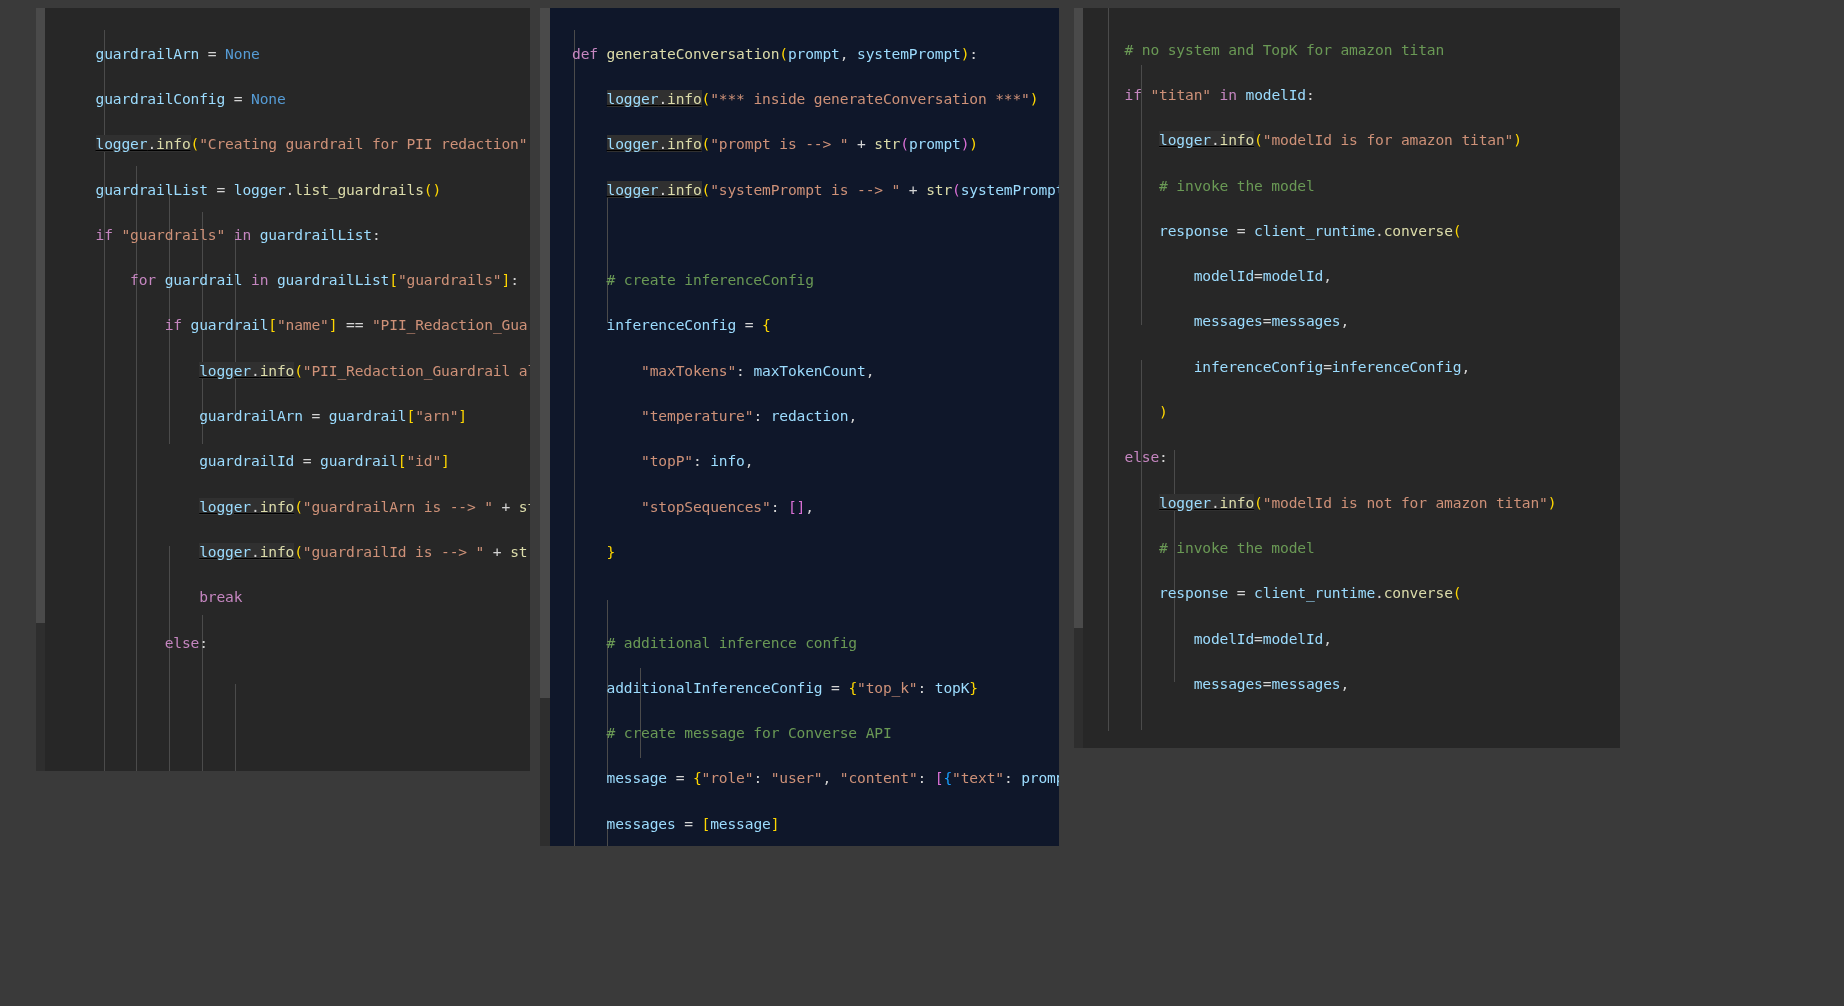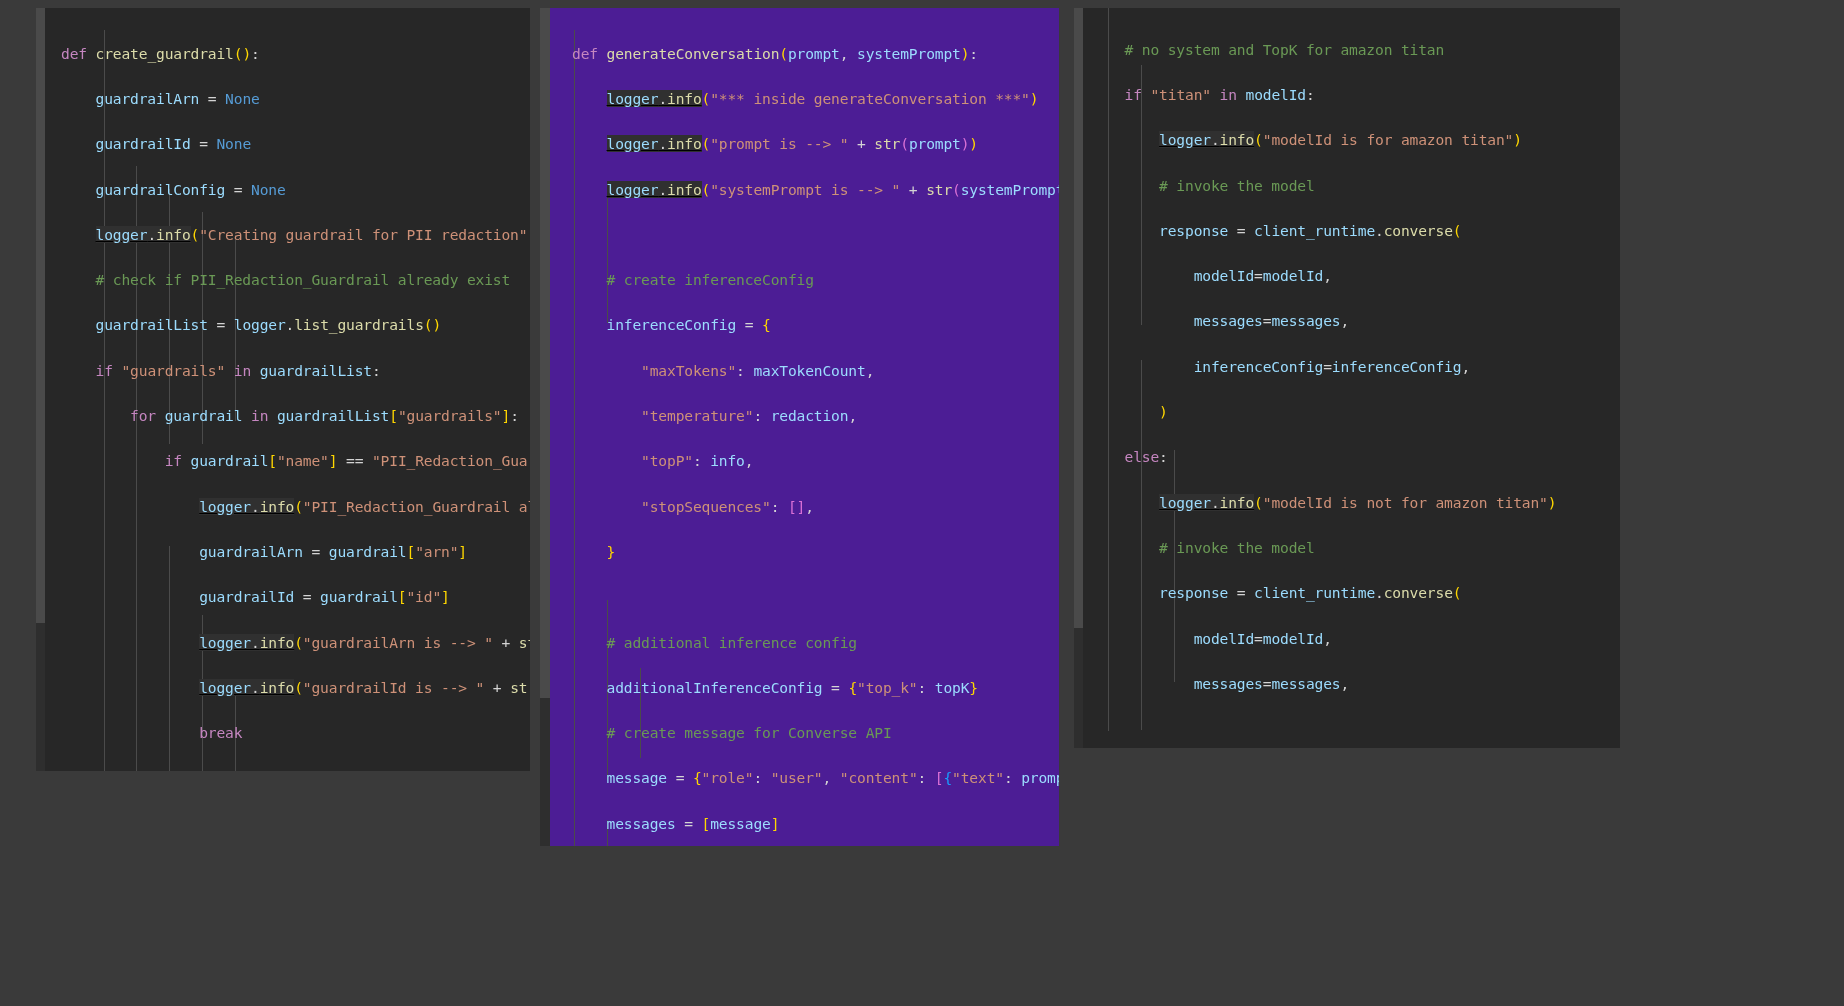--- a/index.html
+++ b/index.html
@@ -73,26 +73,23 @@
     <div class="guide" style="left:100px;top:158px;height:300px;"></div>
     <div class="guide" style="left:133px;top:181px;height:255px;"></div>
     <div class="guide" style="left:166px;top:204px;height:232px;"></div>
     <div class="guide" style="left:199px;top:227px;height:186px;"></div>
     <div class="guide" style="left:100px;top:448px;height:315px;"></div>
     <div class="guide" style="left:133px;top:538px;height:225px;"></div>
     <div class="guide" style="left:166px;top:607px;height:156px;"></div>
     <div class="guide" style="left:199px;top:676px;height:87px;"></div>
 
     <div class="codearea" style="left:25px;top:12px;">
-<div class="ln"><span class="kw">def</span> <span class="fn">create_guardrail</span><span class="p0">()</span><span class="op">:</span></div>
 <div class="ln">    <span class="var">guardrailArn</span> <span class="op">=</span> <span class="cnst">None</span></div>
-<div class="ln">    <span class="var">guardrailId</span> <span class="op">=</span> <span class="cnst">None</span></div>
 <div class="ln">    <span class="var">guardrailConfig</span> <span class="op">=</span> <span class="cnst">None</span></div>
 <div class="ln">    <span class="hl"><span class="var">logger</span><span class="op">.</span><span class="meth">info</span></span><span class="p0">(</span><span class="str">"Creating guardrail for PII redaction"</span><span class="p0">)</span></div>
-<div class="ln">    <span class="cmt"># check if PII_Redaction_Guardrail already exist</span></div>
 <div class="ln">    <span class="var">guardrailList</span> <span class="op">=</span> <span class="var">logger</span><span class="op">.</span><span class="meth">list_guardrails</span><span class="p0">()</span></div>
 <div class="ln">    <span class="kw">if</span> <span class="str">"guardrails"</span> <span class="kw">in</span> <span class="var">guardrailList</span><span class="op">:</span></div>
 <div class="ln">        <span class="kw">for</span> <span class="var">guardrail</span> <span class="kw">in</span> <span class="var">guardrailList</span><span class="p0">[</span><span class="str">"guardrails"</span><span class="p0">]</span><span class="op">:</span></div>
 <div class="ln">            <span class="kw">if</span> <span class="var">guardrail</span><span class="p0">[</span><span class="str">"name"</span><span class="p0">]</span> <span class="op">==</span> <span class="str">"PII_Redaction_Guardrail"</span></div>
 <div class="ln">                <span class="hl"><span class="var">logger</span><span class="op">.</span><span class="meth">info</span></span><span class="p0">(</span><span class="str">"PII_Redaction_Guardrail already exist"</span></div>
 <div class="ln">                <span class="var">guardrailArn</span> <span class="op">=</span> <span class="var">guardrail</span><span class="p0">[</span><span class="str">"arn"</span><span class="p0">]</span></div>
 <div class="ln">                <span class="var">guardrailId</span> <span class="op">=</span> <span class="var">guardrail</span><span class="p0">[</span><span class="str">"id"</span><span class="p0">]</span></div>
 <div class="ln">                <span class="hl"><span class="var">logger</span><span class="op">.</span><span class="meth">info</span></span><span class="p0">(</span><span class="str">"guardrailArn is --&gt; "</span> <span class="op">+</span> <span class="meth">str</span></div>
 <div class="ln">                <span class="hl"><span class="var">logger</span><span class="op">.</span><span class="meth">info</span></span><span class="p0">(</span><span class="str">"guardrailId is --&gt; "</span> <span class="op">+</span> <span class="meth">str</span></div>
 <div class="ln">                <span class="kw">break</span></div>
@@ -109,21 +106,21 @@
 
 
 
 
 
 
 
     </div>
   </div>
 
-  <div class="panel" id="panel-middle" style="left: 540px; top: 8px; width: 519px; height: 838px; background: #4c1d95;">
+  <div class="panel" id="panel-middle" style="left: 540px; top: 8px; width: 519px; height: 838px; background: #0f172a;">
     <div class="vtrough" style="left:0;top:0;width:10px;height:100%;"></div>
     <div class="vscroll" style="left:0;top:0px;width:10px;height:690px;"></div>
 
     <div class="guide" style="left:34px;top:22px;height:816px;"></div>
     <div class="guide" style="left:67px;top:180px;height:135px;"></div>
     <div class="guide" style="left:67px;top:592px;height:180px;"></div>
     <div class="guide" style="left:100px;top:660px;height:90px;"></div>
     <div class="guide" style="left:67px;top:812px;height:26px;"></div>
 
     <div class="codearea" style="left:32px;top:12px;">

